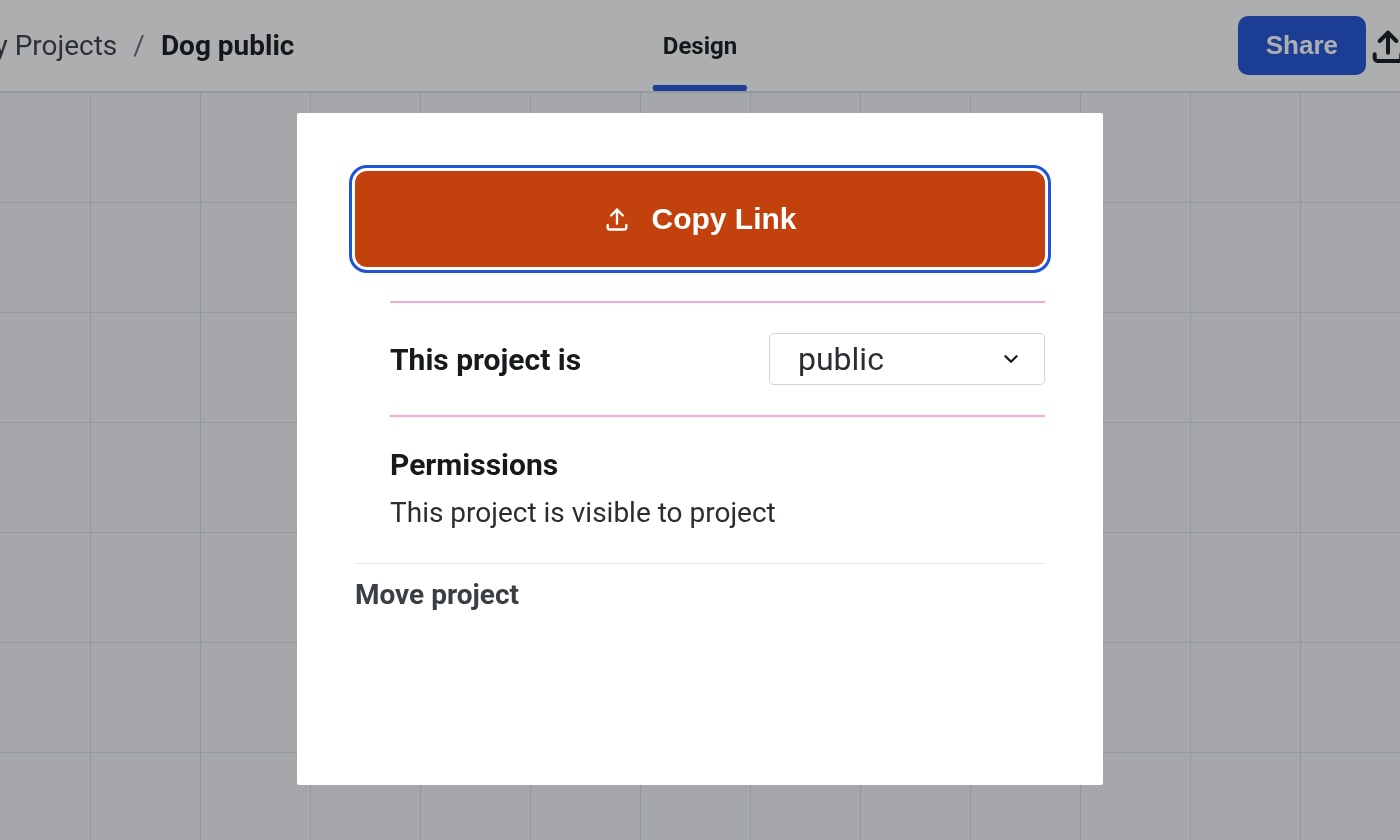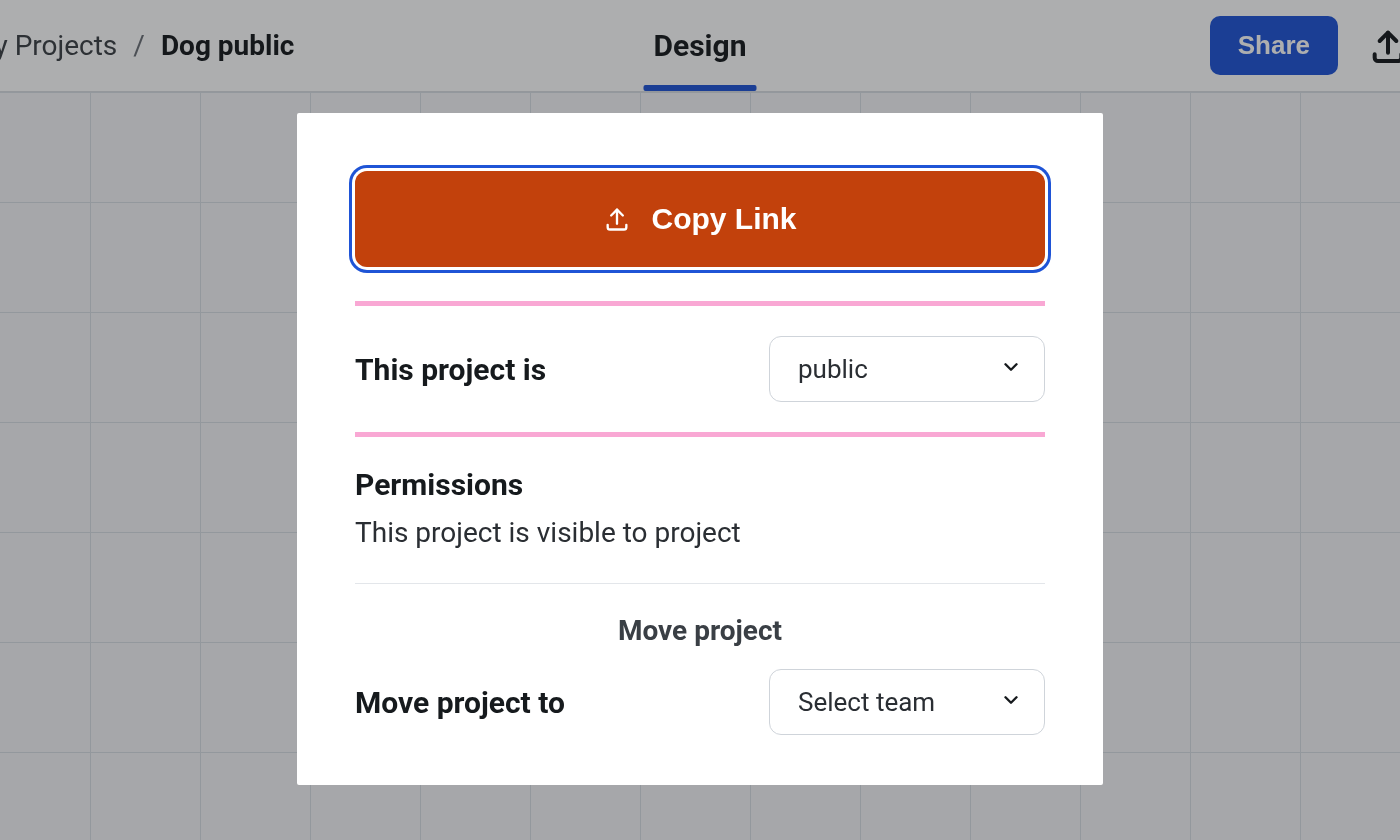--- a/index.html
+++ b/index.html
@@ -31,21 +31,21 @@
   .tabs {
     position: absolute;
     left: 50%;
     transform: translateX(-50%);
     display: flex;
     gap: 60px;
     height: 100%;
     align-items: center;
   }
   .tab {
-    font-size: 30px;
+    font-size: 24px;
     font-weight: 700;
     color: #73787e;
     height: 100%;
     display: flex;
     align-items: center;
     position: relative;
     cursor: pointer;
   }
   .tab.active { color: #161a1d; }
   .tab.active::after {
@@ -56,21 +56,20 @@
     height: 6px;
     background: #1f54d6;
     border-radius: 2px;
   }
 
   .header-right {
     position: absolute;
     right: 0;
     display: flex;
     align-items: center;
-    gap: 28px;
     padding-right: 0;
   }
   .share-btn {
     background: #1f54d6;
     color: #fff;
     font-size: 26px;
     font-weight: 600;
     border: none;
     border-radius: 10px;
     padding: 14px 28px;
@@ -125,22 +124,23 @@
     display: flex;
     align-items: center;
     justify-content: center;
     gap: 20px;
     cursor: pointer;
     box-shadow: 0 0 0 3px #fff, 0 0 0 6px #1f54d6;
   }
   .copy-link-btn svg { flex: 0 0 auto; }
 
   .section {
-    border-top: 5px solid #f9a8d4;
+    border-top: 2px solid #f9a8d4;
     padding: 30px 0 30px 0;
+    margin-left: 35px;
   }
   .section.first { margin-top: 34px; }
 
   .row {
     display: flex;
     align-items: center;
     justify-content: space-between;
   }
   .label-strong {
     font-size: 30px;
@@ -154,36 +154,36 @@
     margin-bottom: 22px;
   }
   .desc {
     font-size: 28px;
     color: #2a2e33;
     margin-top: 14px;
   }
 
   .select {
     min-width: 276px;
-    height: 66px;
+    height: 52px;
     border: 1px solid #cfd4da;
-    border-radius: 12px;
+    border-radius: 5px;
     background: #fff;
     display: flex;
     align-items: center;
     justify-content: space-between;
     padding: 0 22px 0 28px;
-    font-size: 26px;
+    font-size: 32px;
     color: #2a2e33;
     cursor: pointer;
   }
   .select .chev { margin-left: 18px; }
 
   .perm-section { padding-top: 30px; padding-bottom: 34px; }
-  .move-section { padding-top: 30px; border-top: 1px solid #e3e6ea; text-align: center; }
+  .move-section { padding-top: 14px; border-top: 1px solid #e3e6ea; }
   .move-row { margin-top: 6px; }
 
 </style>
 </head>
 <body>
 
 <div class="header">
   <div class="breadcrumb">
     <span>My Projects</span>
     <span class="sep">/</span>
@@ -238,26 +238,15 @@
     </div>
   </div>
 
   <div class="section perm-section">
     <div class="label-strong">Permissions</div>
     <div class="desc">This project is visible to project</div>
   </div>
 
   <div class="move-section">
     <div class="label-sub">Move project</div>
-    <div class="row move-row">
-      <div class="label-strong">Move project to</div>
-      <div class="select">
-        <span>Select team</span>
-        <span class="chev">
-          <svg width="22" height="22" viewBox="0 0 24 24" fill="none" stroke="#161a1d" stroke-width="2.6" stroke-linecap="round" stroke-linejoin="round">
-              <polyline points="6 9 12 15 18 9"></polyline>
-            </svg>
-        </span>
-      </div>
-    </div>
   </div>
 
 </div>
 
 </body></html>

